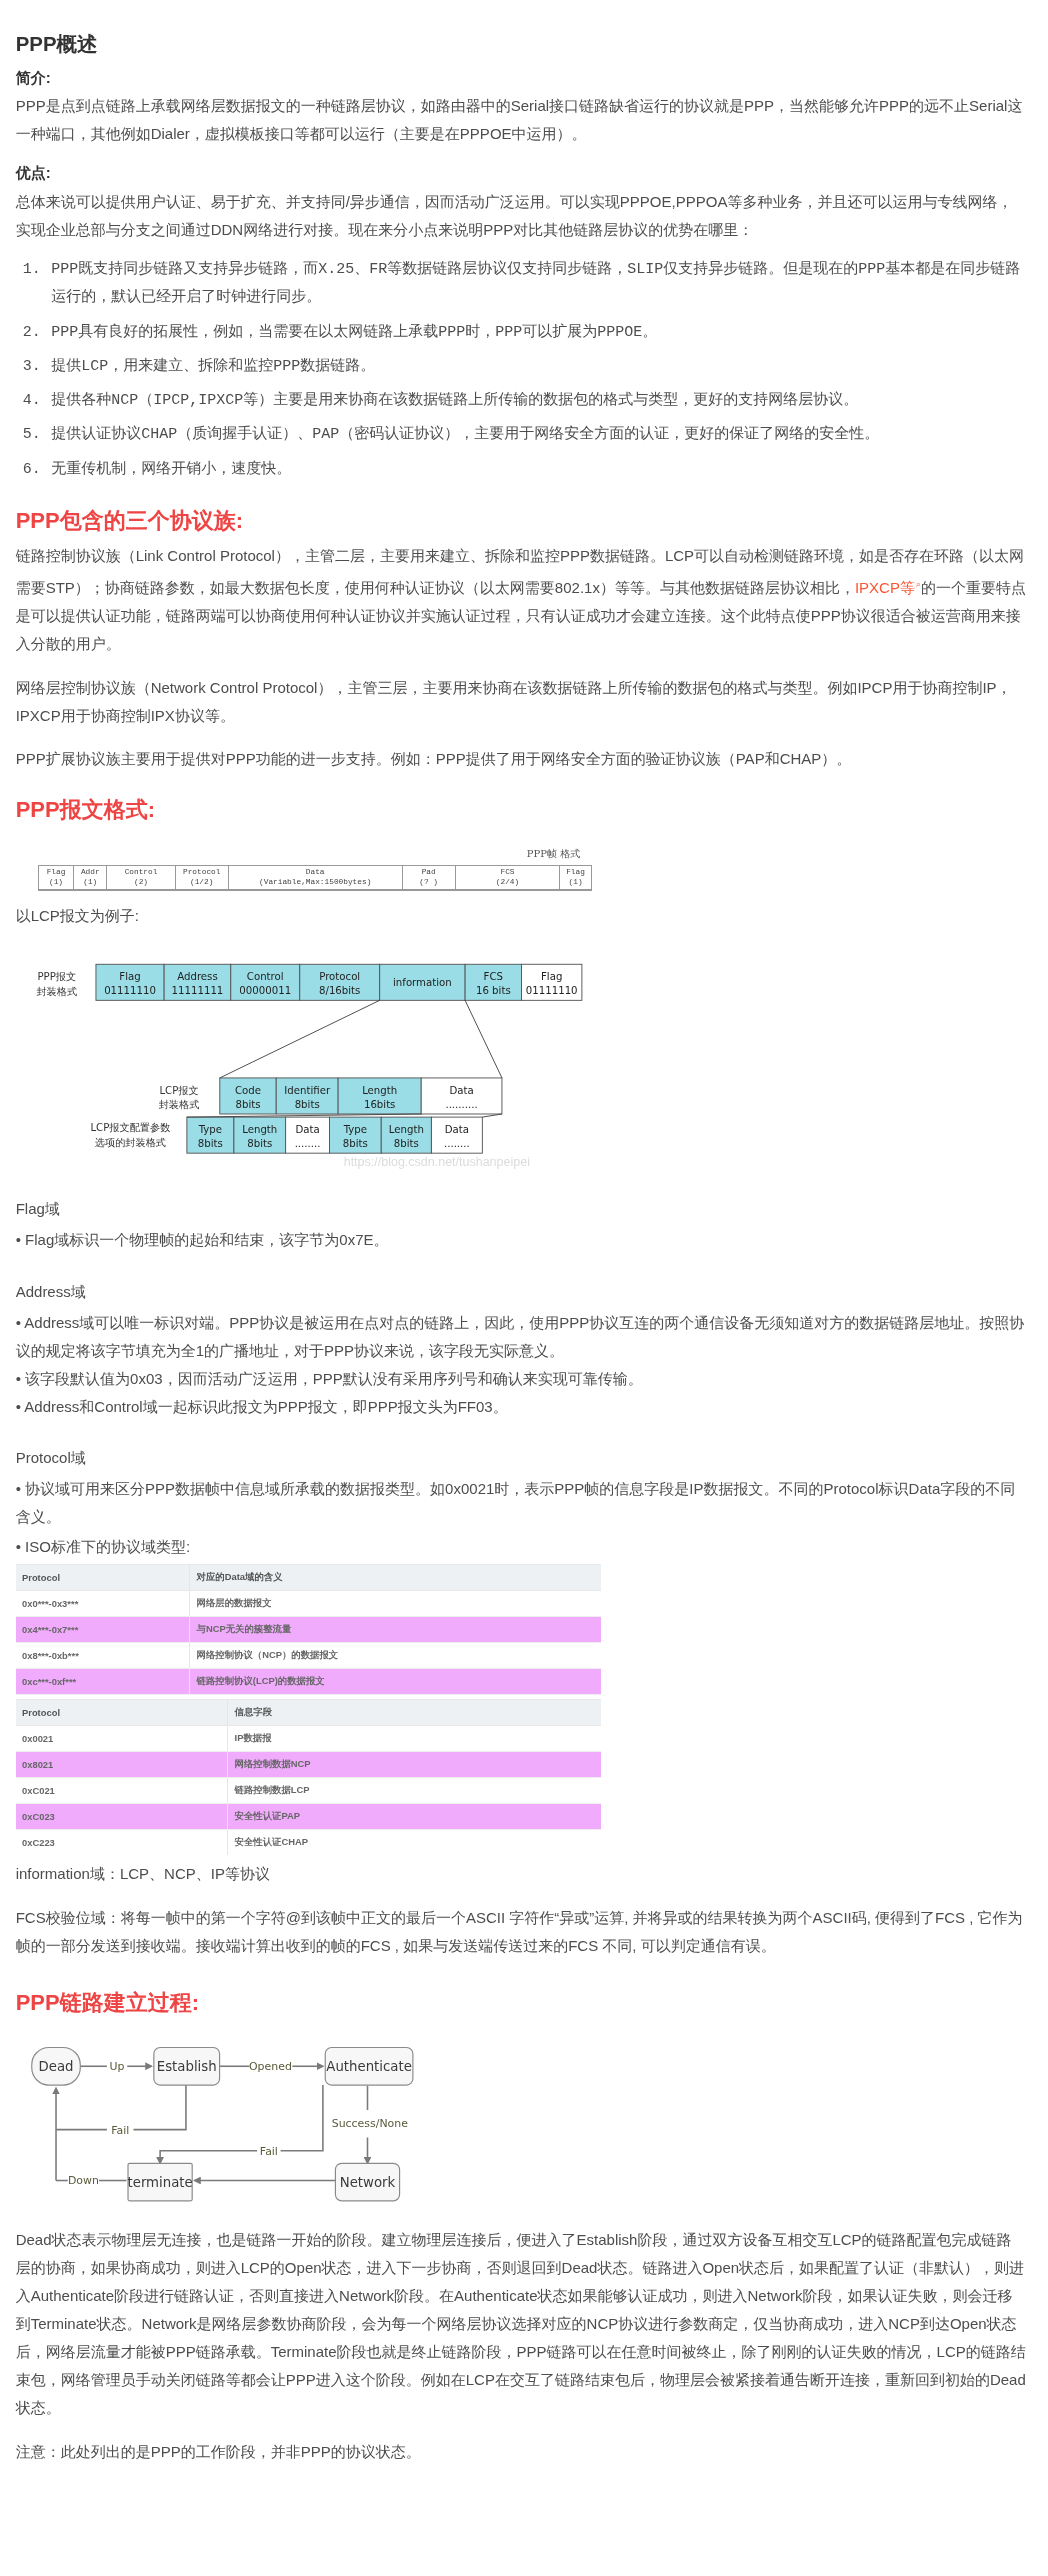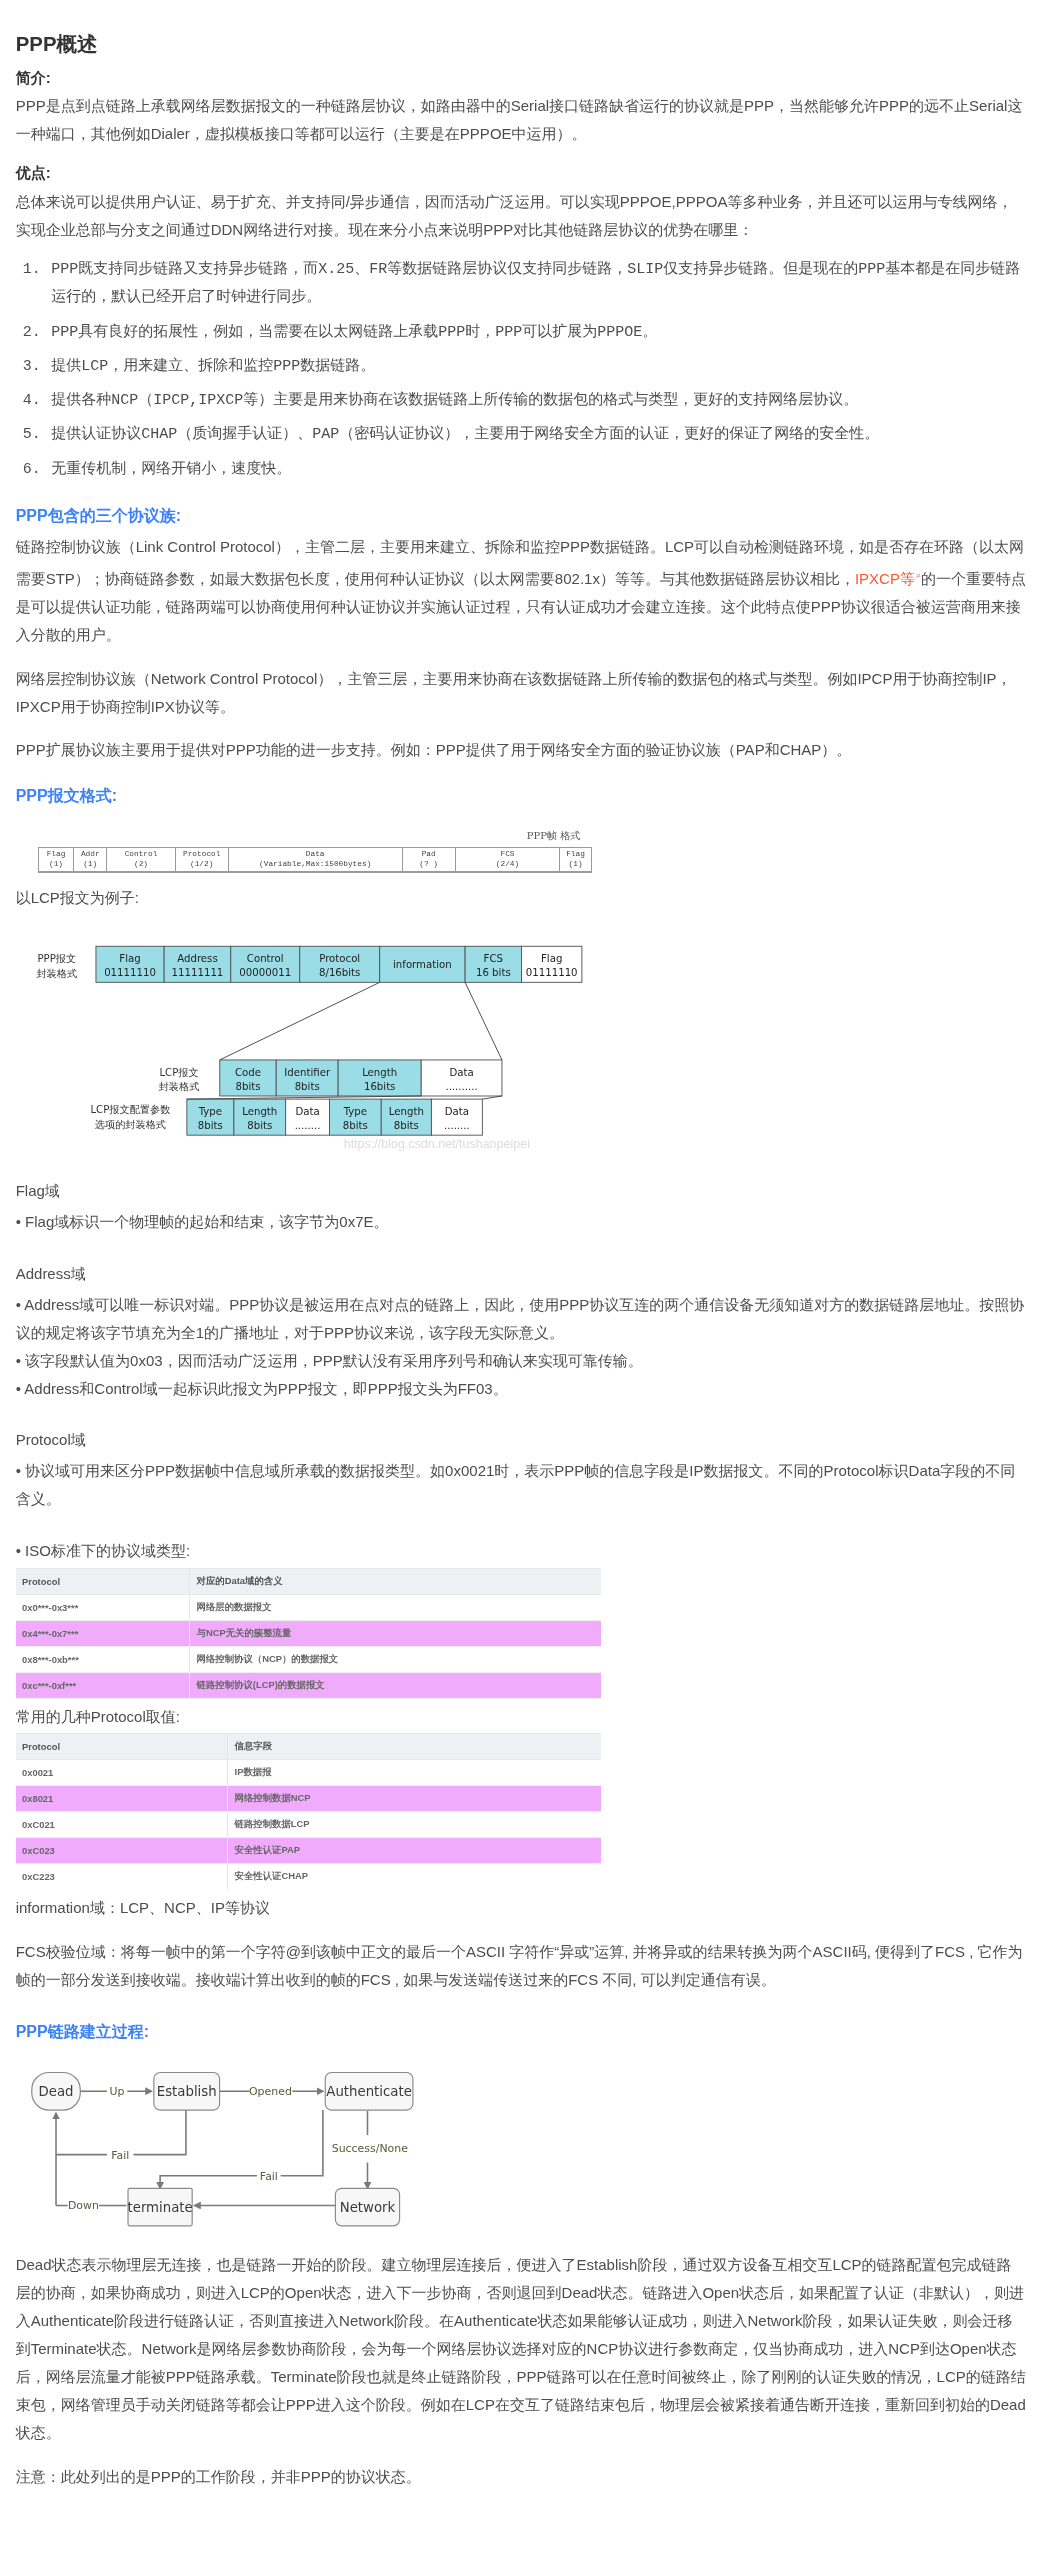--- a/index.html
+++ b/index.html
@@ -4,21 +4,21 @@
 <style>
   html, body { margin: 0; padding: 0; background: #ffffff; }
   body {
     width: 1048px;
     font-family: "Liberation Sans", "DejaVu Sans", sans-serif;
     color: #4d4d4d;
     font-size: 15px;
   }
   .article { padding: 14px 22px 23.5px 15.7px; }
   h1.t { font-size: 20.4px; font-weight: bold; color: #333; margin: 15.7px 0 11px 0; }
-  h2.t { font-size: 16px; font-weight: bold; color: #3b82f6; margin: 11px 0 6.3px 0; }
+  h2.t { font-size: 22px; font-weight: bold; color: #ef4444; margin: 11px 0 6.3px 0; }
   h3.t { font-size: 15px; font-weight: bold; color: #333; margin: 0 0 4.7px 0; }
   p { margin: 0 0 15.7px 0; line-height: 28px; }
   p.tight { margin-bottom: 4.7px; }
   ol.list { margin: 12.5px 0 22px 0; padding-left: 34px; line-height: 28px; }
   ol.list li { margin-bottom: 6.3px; padding-left: 1.6px; font-family: Liberation Mono, monospace; }
   a.link { color: #fc5531; text-decoration: none; }
   .search-ico { display: inline-block; vertical-align: super; font-size: 9.4px; color: #fc5531; margin-left: 0.8px; }
   .field-title { margin: 23.5px 0 3.1px 0; line-height: 28px; }
   .bullet { line-height: 28px; margin: 0; }
 
@@ -183,21 +183,21 @@
 
   <div class="field-title">Address域</div>
   <div class="bullet">• Address域可以唯一标识对端。PPP协议是被运用在点对点的链路上，因此，使用PPP协议互连的两个通信设备无须知道对方的数据链路层地址。按照协议的规定将该字节填充为全1的广播地址，对于PPP协议来说，该字段无实际意义。</div>
 
   <div class="bullet">• 该字段默认值为0x03，因而活动广泛运用，PPP默认没有采用序列号和确认来实现可靠传输。</div>
   <div class="bullet">• Address和Control域一起标识此报文为PPP报文，即PPP报文头为FF03。</div>
 
   <div class="field-title">Protocol域</div>
   <div class="bullet">• 协议域可用来区分PPP数据帧中信息域所承载的数据报类型。如0x0021时，表示PPP帧的信息字段是IP数据报文。不同的Protocol标识Data字段的不同含义。</div>
 
-  <div class="tbl-label" style="margin-top:26px">• ISO标准下的协议域类型:</div>
+  <div class="tbl-label" style="margin-top:4px">• ISO标准下的协议域类型:</div>
   <table class="tbl">
     <thead>
       <tr>
         <th class="c1" style="width:161px">Protocol</th>
         <th>对应的Data域的含义</th>
       </tr>
     </thead>
     <tbody>
       <tr>
         <td class="c1">0x0***-0x3***</td>
@@ -211,21 +211,20 @@
         <td class="c1">0x8***-0xb***</td>
         <td>网络控制协议（NCP）的数据报文</td>
       </tr>
       <tr class="alt">
         <td class="c1">0xc***-0xf***</td>
         <td>链路控制协议(LCP)的数据报文</td>
       </tr>
     </tbody>
   </table>
 
-  <div class="tbl-label" style="margin-top:6.3px">常用的几种Protocol取值:</div>
   <table class="tbl">
     <thead>
       <tr>
         <th class="c1" style="width:199px">Protocol</th>
         <th>信息字段</th>
       </tr>
     </thead>
     <tbody>
       <tr>
         <td class="c1">0x0021</td>

